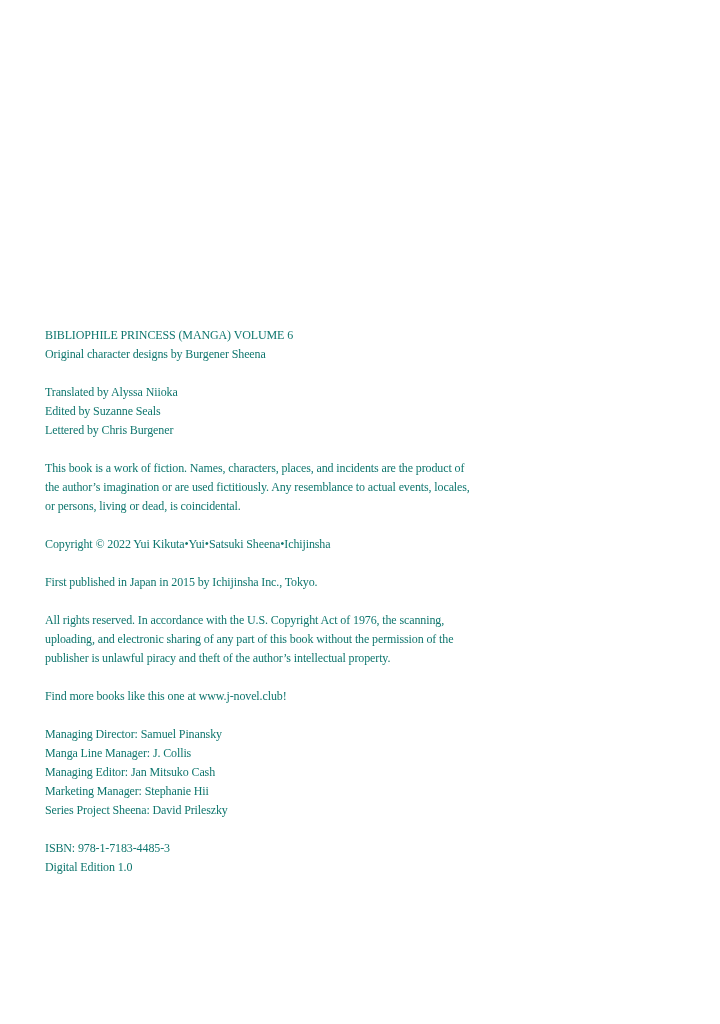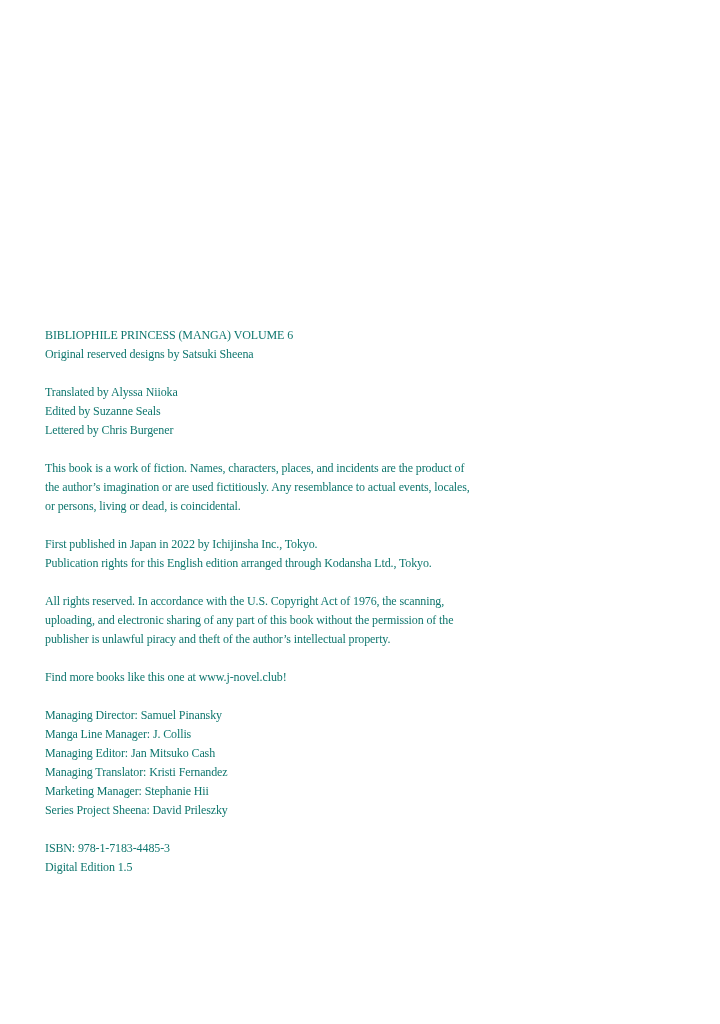--- a/index.html
+++ b/index.html
@@ -36,59 +36,60 @@
   }
 </style>
 </head>
 <body>
 
 <div class="page">
   <div class="colophon">
 
     <div class="block">
       <div class="line">BIBLIOPHILE PRINCESS (MANGA) VOLUME 6</div>
-      <div class="line">Original reserved designs by Satsuki Sheena</div>
+      <div class="line">Original character designs by Burgener Sheena</div>
     </div>
 
     <div class="block">
       <div class="line">Translated by Alyssa Niioka</div>
       <div class="line">Edited by Suzanne Seals</div>
       <div class="line">Lettered by Chris Burgener</div>
     </div>
 
     <div class="block">
       <div class="line">This book is a work of fiction. Names, characters, places, and incidents are the product of</div>
       <div class="line">the author’s imagination or are used fictitiously. Any resemblance to actual events, locales,</div>
       <div class="line">or persons, living or dead, is coincidental.</div>
     </div>
 
+    <div class="block">
+      <div class="line">Copyright © 2022 Yui Kikuta•Yui•Satsuki Sheena•Ichijinsha</div>
+    </div>
 
     <div class="block">
-      <div class="line">First published in Japan in 2022 by Ichijinsha Inc., Tokyo.</div>
-      <div class="line">Publication rights for this English edition arranged through Kodansha Ltd., Tokyo.</div>
+      <div class="line">First published in Japan in 2015 by Ichijinsha Inc., Tokyo.</div>
     </div>
 
     <div class="block">
       <div class="line">All rights reserved. In accordance with the U.S. Copyright Act of 1976, the scanning,</div>
       <div class="line">uploading, and electronic sharing of any part of this book without the permission of the</div>
       <div class="line">publisher is unlawful piracy and theft of the author’s intellectual property.</div>
     </div>
 
     <div class="block">
       <div class="line">Find more books like this one at www.j-novel.club!</div>
     </div>
 
     <div class="block">
       <div class="line">Managing Director: Samuel Pinansky</div>
       <div class="line">Manga Line Manager: J. Collis</div>
       <div class="line">Managing Editor: Jan Mitsuko Cash</div>
-      <div class="line">Managing Translator: Kristi Fernandez</div>
       <div class="line">Marketing Manager: Stephanie Hii</div>
       <div class="line">Series Project Sheena: David Prileszky</div>
     </div>
 
     <div class="block">
       <div class="line">ISBN: 978-1-7183-4485-3</div>
-      <div class="line">Digital Edition 1.5</div>
+      <div class="line">Digital Edition 1.0</div>
     </div>
 
   </div>
 </div>
 
 </body></html>

